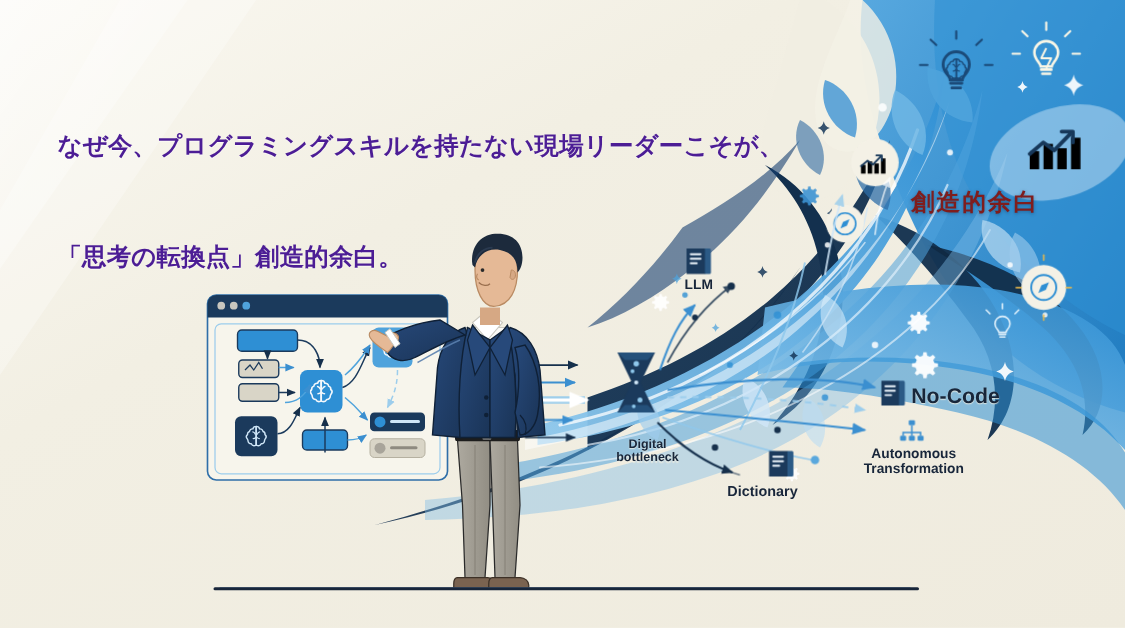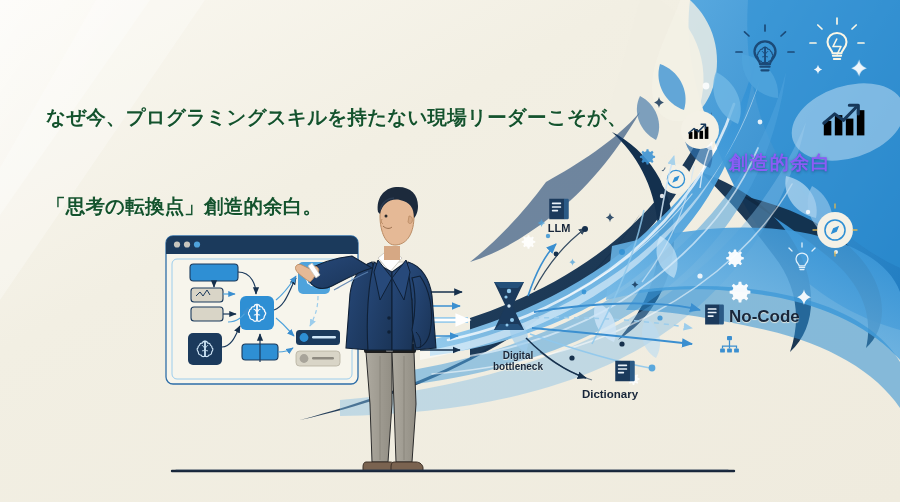--- a/index.html
+++ b/index.html
@@ -9,21 +9,21 @@
     background:#F1EEE2;
     font-family:"Liberation Sans","DejaVu Sans",sans-serif;
     overflow:hidden;
   }
   #stage{position:relative;width:900px;height:502px;overflow:hidden;background:#F1EEE2;}
   #art{position:absolute;inset:0;width:900px;height:502px;}
 
   
   .headline{
     position:absolute;left:46px;top:44px;width:620px;
-    color:#14532d;
+    color:#4c1d95;
     font-size:19.5px;
     font-weight:700;
     line-height:1.52;
     letter-spacing:.2px;
     white-space:pre;
     text-shadow:0 1px 0 rgba(255,255,255,.55);
     z-index:6;
   }
   .headline .ln{display:block;}
 
@@ -37,21 +37,21 @@
     white-space:pre;
     text-shadow:0 1px 1px rgba(241,238,226,.85);
   }
   .lbl-llm{left:534px;top:222px;width:50px;font-size:11px;text-align:center;}
   .lbl-bottleneck{left:470px;top:350px;width:96px;font-size:10px;text-align:center;}
   .lbl-dictionary{left:562px;top:388px;width:96px;font-size:11.5px;text-align:center;}
   .lbl-nocode{left:729px;top:307px;font-size:17px;}
   .lbl-autonomous{left:679px;top:357px;width:104px;font-size:11px;text-align:center;}
   .lbl-yohaku{
     left:710px;top:152px;width:140px;
-    color:#8b5cf6;font-size:19px;font-weight:700;letter-spacing:1.5px;
+    color:#7f1d1d;font-size:19px;font-weight:700;letter-spacing:1.5px;
     text-shadow:0 1px 3px rgba(10,40,70,.45);
     text-align:center;
   }
 </style>
 </head>
 <body>
 
 <div id="stage">
 
   <svg id="art" viewBox="0 0 900 502" xmlns="http://www.w3.org/2000/svg">
@@ -517,14 +517,16 @@
 
   <div class="lbl lbl-llm">LLM</div>
 
   <div class="lbl lbl-bottleneck">Digital
 bottleneck</div>
 
   <div class="lbl lbl-dictionary">Dictionary</div>
 
   <div class="lbl lbl-nocode">No-Code</div>
 
+  <div class="lbl lbl-autonomous">Autonomous
+Transformation</div>
 
 </div>
 
 </body></html>

